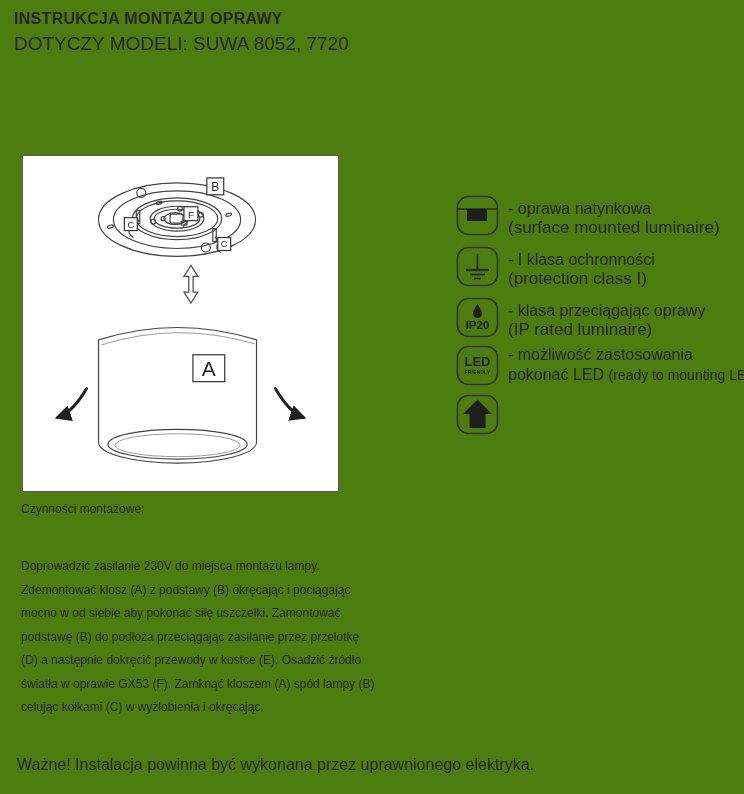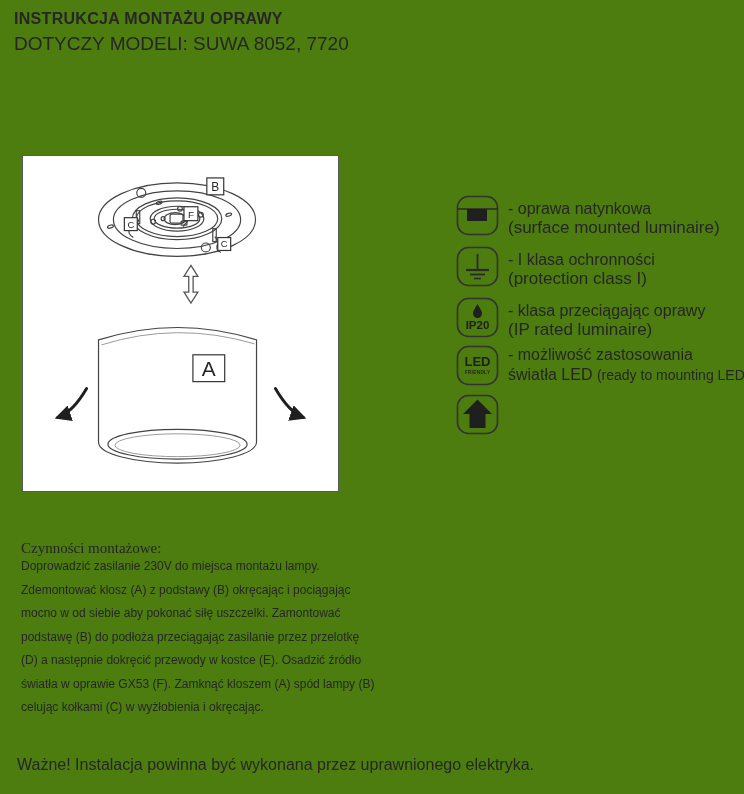--- a/index.html
+++ b/index.html
@@ -13,21 +13,21 @@
   .diagram-box svg{display:block;width:100%;height:100%;}
 
   .feat{position:absolute;left:456px;display:flex;gap:9px;}
   .fbox{width:43px;height:41px;flex:0 0 43px;}
   .ftext{white-space:nowrap;}
   .fmain{font-size:16px;line-height:20px;}
   .fsub{font-size:17px;line-height:17px;}
   .fsub-inline{font-size:14px;}
   .mt4{margin-top:4px;}
 
-  .section-heading{position:absolute;left:21px;top:540px;font-size:15px;font-family:Liberation Serif, serif;}
+  .section-heading{position:absolute;left:21px;top:502px;font-size:12px;}
   .body-text{position:absolute;left:21px;top:555px;font-size:12px;line-height:23.5px;white-space:pre-line;}
   .important{position:absolute;left:17px;top:756px;font-size:16px;}
 
   .dline{stroke:#444;fill:none;stroke-width:1.2;}
   .dlight{stroke:#9a9a9a;fill:none;stroke-width:1;}
   .dfillw{fill:#fff;stroke:#444;stroke-width:1.2;}
   .lblbox{fill:#fff;stroke:#333;stroke-width:1.2;}
   .lbltxt{fill:#262626;font-family:"Liberation Sans",sans-serif;}
   .ibox{fill:none;stroke:#333;stroke-width:1.6;}
   .iblack{fill:#1f1f1f;stroke:none;}
@@ -163,21 +163,21 @@
   </div>
 
   <div class="feat" style="top:345px">
     <svg class="fbox" viewBox="0 0 43 41">
       <rect class="ibox" x="1.5" y="1.5" width="40" height="38" rx="11"></rect>
       <text x="21.5" y="21" font-size="13" font-weight="bold" text-anchor="middle" fill="#1f1f1f" font-family="Liberation Sans, sans-serif">LED</text>
       <text x="21.5" y="28.5" font-size="4.6" font-weight="bold" letter-spacing=".4" text-anchor="middle" fill="#1f1f1f" font-family="Liberation Sans, sans-serif">FRIENDLY</text>
     </svg>
     <div class="ftext">
       <div class="fmain">- możliwość zastosowania</div>
-      <div class="fmain"><span>światła LED</span> <span class="fsub-inline">(ready to mounting LEDs)</span></div>
+      <div class="fmain"><span>pokonać LED</span> <span class="fsub-inline">(ready to mounting LEDs)</span></div>
     </div>
   </div>
 
   <div class="feat" style="top:394px">
     <svg class="fbox" viewBox="0 0 43 41">
       <rect class="ibox" x="1.5" y="1.5" width="40" height="38" rx="11"></rect>
       <polygon class="iblack" points="21.5,5.5 7,20 13.5,20 13.5,34 29.5,34 29.5,20 36,20"></polygon>
     </svg>
     <div class="ftext">
     </div>

